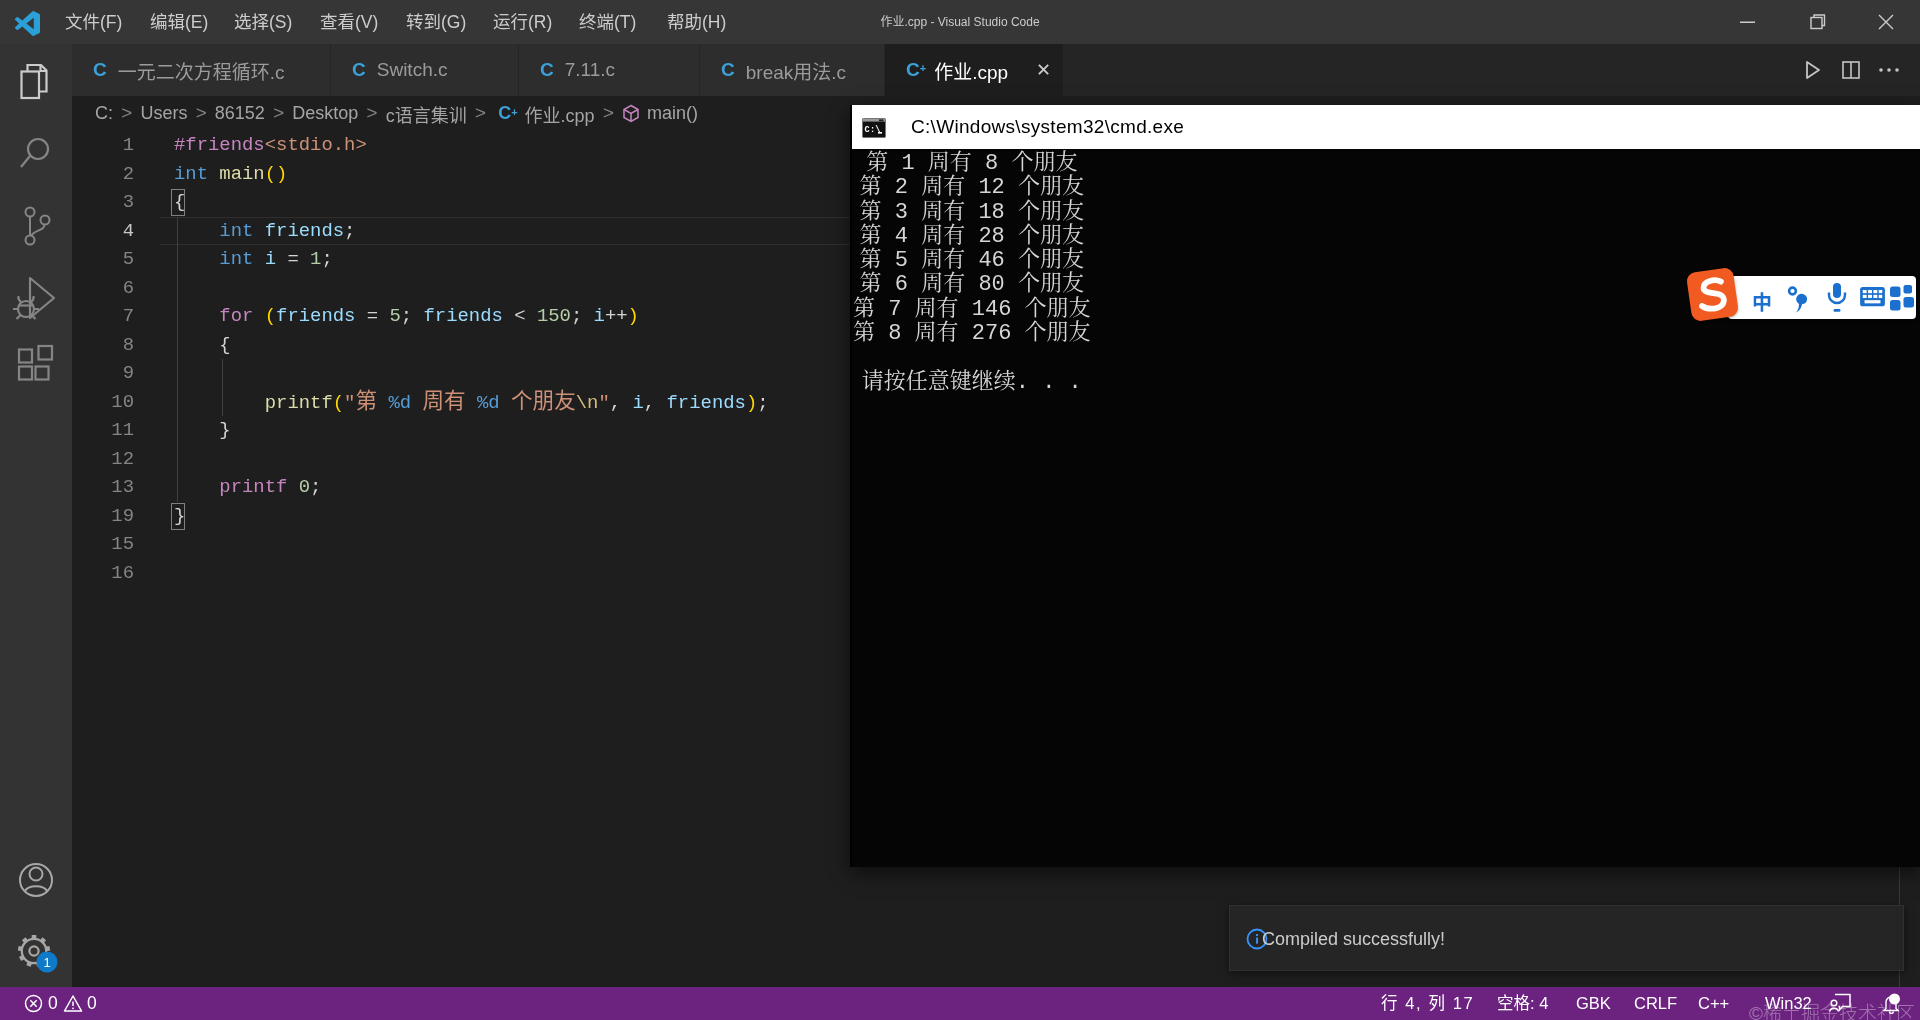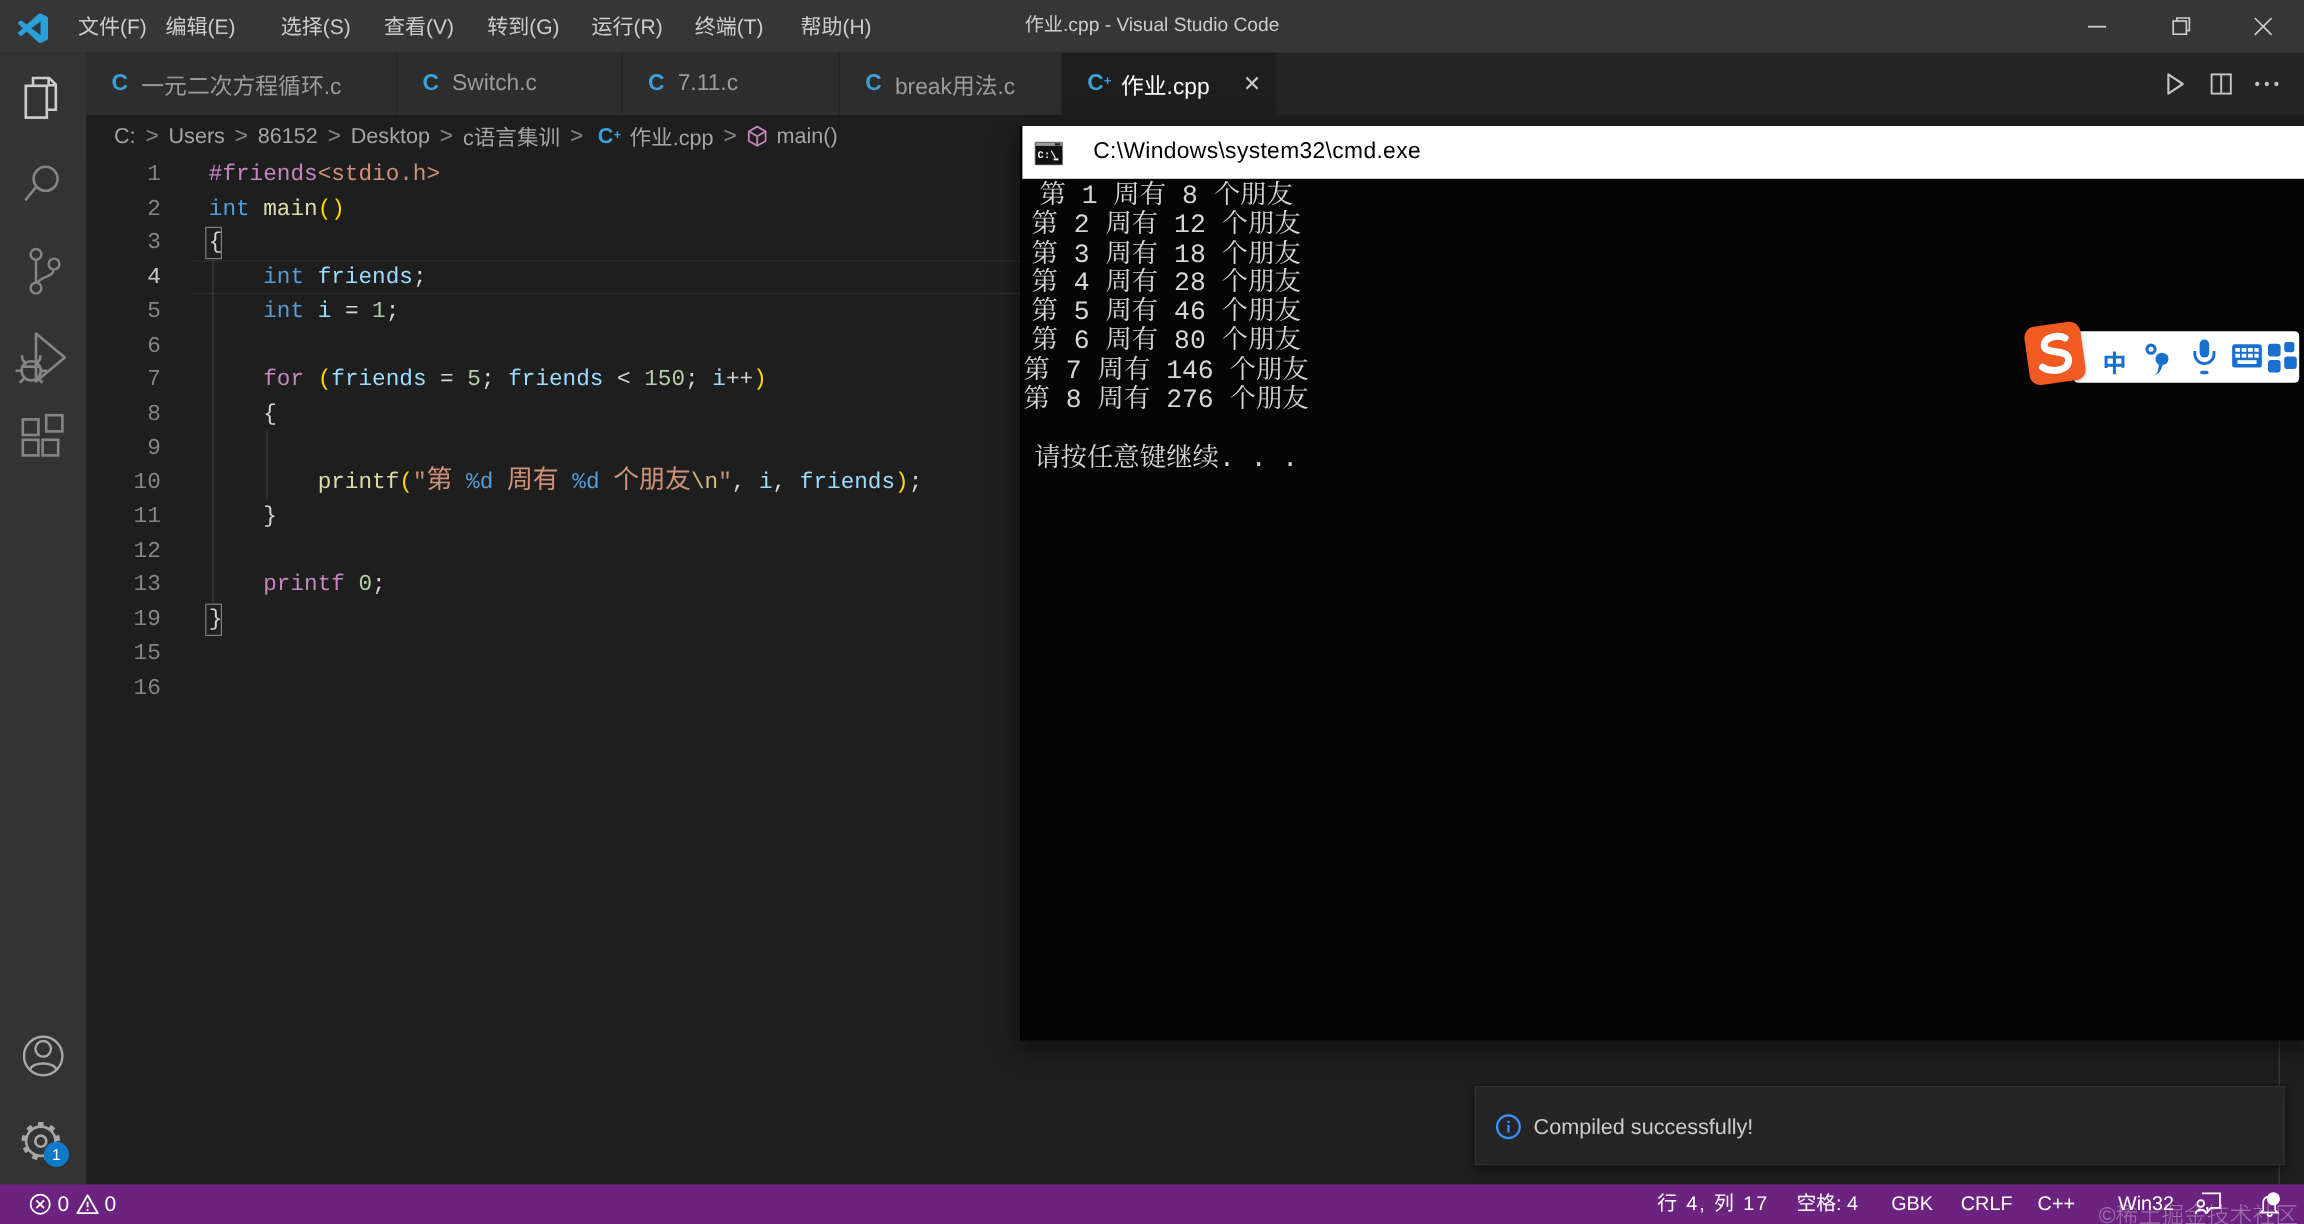--- a/index.html
+++ b/index.html
@@ -2,21 +2,21 @@
 <html><head>
 <meta charset="utf-8">
 <style>
   * { margin:0; padding:0; box-sizing:border-box; }
   html,body { width:1920px; height:1020px; overflow:hidden; background:#1e1e1e;
     font-family:"Liberation Sans","Noto Sans CJK SC",sans-serif; }
   .abs { position:absolute; }
   
   #titlebar { position:absolute; left:0; top:0; width:1920px; height:44px; background:#363636; }
   .menu { position:absolute; top:0; height:44px; line-height:44px; font-size:17.5px; color:#cccccc; }
-  #wintitle { position:absolute; top:0; left:0; width:1920px; text-align:center; height:44px; line-height:44px; font-size:16px; color:#cccccc; }
+  #wintitle { position:absolute; top:0; left:0; width:1920px; text-align:center; height:44px; line-height:44px; font-size:12px; color:#cccccc; }
   
   #activitybar { position:absolute; left:0; top:44px; width:72px; height:944px; background:#333333; }
   .actico { position:absolute; left:0; width:72px; text-align:center; }
   
   #tabbar { position:absolute; left:72px; top:44px; width:1848px; height:52px; background:#252526; }
   .tab { position:absolute; top:0; height:52px; background:#2d2d2d; border-right:1px solid #252526; display:flex; align-items:center; font-size:19px; color:#9b9b9b; }
   .tab.active { background:#1e1e1e; color:#ffffff; }
   .cicon { font-weight:bold; font-size:19px; color:#3ba1d8; font-family:"Liberation Sans",sans-serif; }
   
   #breadcrumb { position:absolute; left:72px; top:96px; width:1848px; height:35px; background:#1e1e1e;
@@ -90,21 +90,21 @@
 
   <div class="abs" style="left:1827px;top:736px;width:1px;height:121px;background:#3a3a3a"></div>
 </div>
 
 <div id="titlebar">
   <div id="wintitle">作业.cpp - Visual Studio Code</div>
   <svg class="abs" style="left:15px;top:11px" width="25" height="25" viewBox="0 0 24 24">
     <path fill="#2a9fd8" d="M23.15 2.587L18.21.21a1.494 1.494 0 0 0-1.705.29l-9.46 8.63-4.12-3.128a.999.999 0 0 0-1.276.057L.327 7.261A1 1 0 0 0 .326 8.74L3.899 12 .326 15.26a1 1 0 0 0 .001 1.479L1.65 17.94a.999.999 0 0 0 1.276.057l4.12-3.128 9.46 8.63a1.492 1.492 0 0 0 1.704.29l4.942-2.377A1.5 1.5 0 0 0 24 20.06V3.939a1.5 1.5 0 0 0-.85-1.352zm-5.146 14.861L10.826 12l7.178-5.448v10.896z"></path>
   </svg>
   <span class="menu" style="left:65px">文件(F)</span>
-  <span class="menu" style="left:138px">编辑(E)</span>
+  <span class="menu" style="left:150px">编辑(E)</span>
   <span class="menu" style="left:234px">选择(S)</span>
   <span class="menu" style="left:320px">查看(V)</span>
   <span class="menu" style="left:406px">转到(G)</span>
   <span class="menu" style="left:493px">运行(R)</span>
   <span class="menu" style="left:579px">终端(T)</span>
   <span class="menu" style="left:667px">帮助(H)</span>
 
   <svg class="abs" style="left:1733px;top:0" width="30" height="44" viewBox="0 0 30 44">
     <rect x="7" y="21.5" width="15" height="1.5" fill="#cccccc"></rect>
   </svg>
@@ -295,21 +295,21 @@
 
 请按任意键继续. . .</div>
 </div>
 
 <div id="toast">
   <svg class="abs" style="left:16px;top:22px" width="22" height="22" viewBox="0 0 22 22">
     <circle cx="11" cy="11" r="9.5" fill="none" stroke="#3794ff" stroke-width="1.8"></circle>
     <rect x="10.1" y="9.5" width="1.9" height="6.2" fill="#3794ff"></rect>
     <rect x="10.1" y="6" width="1.9" height="2" fill="#3794ff"></rect>
   </svg>
-  <span style="position:absolute;left:48px;top:0;height:66px;line-height:66px;font-size:18px;color:#cccccc">Compiled successfully!</span>
+  <span style="position:absolute;left:32px;top:0;height:66px;line-height:66px;font-size:18px;color:#cccccc">Compiled successfully!</span>
 </div>
 
 <div id="sogou">
 
   <div class="abs" style="left:48px;top:14px;width:188px;height:43px;background:#ffffff;border-radius:4px;box-shadow:0 1px 4px rgba(0,0,0,0.35)"></div>
 
   <div class="abs" style="left:9px;top:8px;width:47px;height:49px;background:#f15b22;border-radius:9px;transform:rotate(-8deg);box-shadow:0 1px 3px rgba(0,0,0,0.3)"></div>
   <svg class="abs" style="left:9px;top:8px" width="47" height="49" viewBox="0 0 47 49">
     <g transform="rotate(-8 23 24)">
       <path d="M33.5 13 C28 9 16.5 10 15.5 16.5 C14.5 22.5 24.5 22.5 30.5 25.5 C36.5 28.5 34.5 37.5 26 38.5 C19 39.2 14 36.8 11.5 34.5" fill="none" stroke="#ffffff" stroke-width="5.8" stroke-linecap="round"></path>

